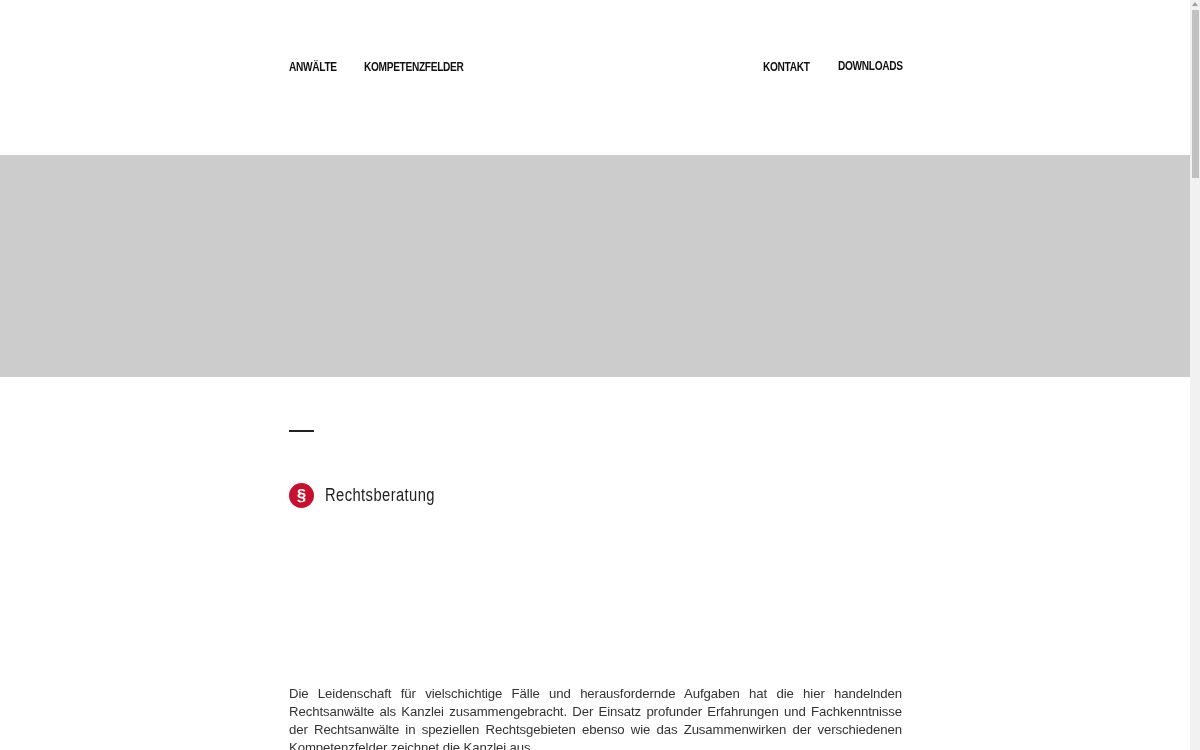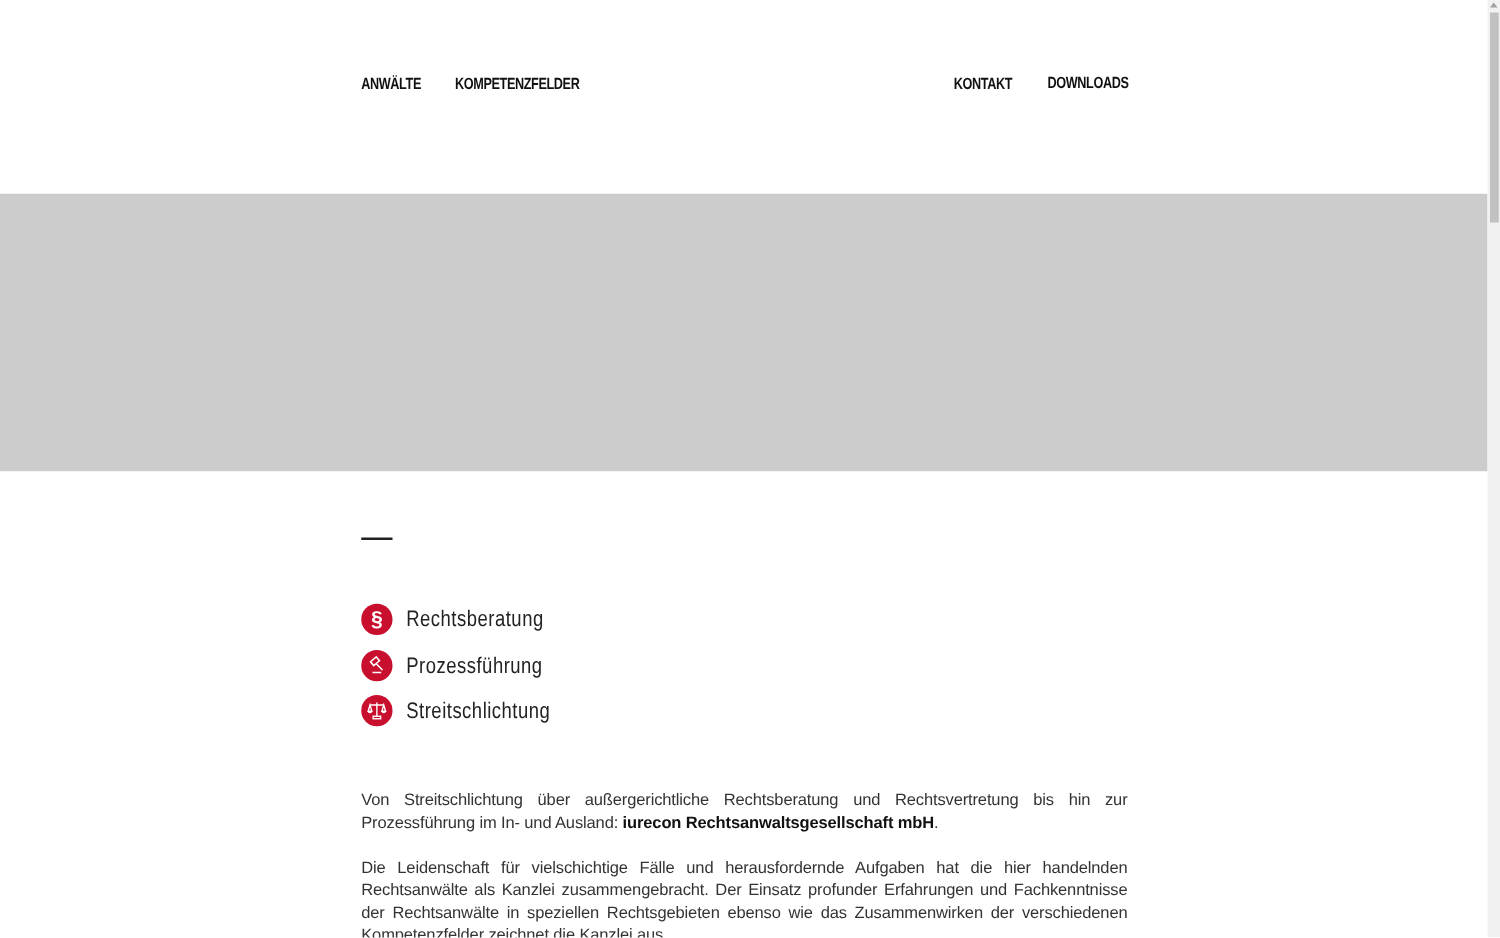--- a/index.html
+++ b/index.html
@@ -30,47 +30,22 @@
 
   <div class="divider"></div>
 
   <div class="service" style="top:482px;">
     <span class="icon">
       <span style="font-size:17px; font-weight:bold; line-height:1;">§</span>
     </span>
     <span class="label">Rechtsberatung</span>
   </div>
 
-  <div class="service" style="top:519px;">
-    <span class="icon">
-      <svg width="17" height="17" viewBox="0 0 17 17" fill="none" stroke="#fff" stroke-width="1.2">
-        <rect x="4" y="3" width="6" height="4" transform="rotate(-40 7 5)"></rect>
-        <line x1="8" y1="7" x2="13" y2="12"></line>
-        <line x1="5" y1="14" x2="12" y2="14"></line>
-      </svg>
-    </span>
-    <span class="label">Prozessführung</span>
-  </div>
 
-  <div class="service" style="top:555px;">
-    <span class="icon">
-      <svg width="17" height="17" viewBox="0 0 17 17" fill="none" stroke="#fff" stroke-width="1.1">
-        <line x1="8.5" y1="2" x2="8.5" y2="13"></line>
-        <line x1="3" y1="4" x2="14" y2="4"></line>
-        <path d="M1.5 9 L3 4 L4.5 9 Z"></path>
-        <path d="M12.5 9 L14 4 L15.5 9 Z"></path>
-        <path d="M1.5 9 Q3 11 4.5 9"></path>
-        <path d="M12.5 9 Q14 11 15.5 9"></path>
-        <rect x="5.5" y="13" width="6" height="2"></rect>
-      </svg>
-    </span>
-    <span class="label">Streitschlichtung</span>
-  </div>
 
-  <p class="para" style="top:631px; margin:0;"><span>Von Streitschlichtung über außergerichtliche Rechtsberatung und Rechtsvertretung bis hin zur Prozessführung im In- und Ausland: </span><b>iurecon Rechtsanwaltsgesellschaft mbH</b><span>.</span></p>
 
   <p class="para" style="top:685px; margin:0;">Die Leidenschaft für vielschichtige Fälle und herausfordernde Aufgaben hat die hier handelnden Rechtsanwälte als Kanzlei zusammengebracht. Der Einsatz profunder Erfahrungen und Fachkenntnisse der Rechtsanwälte in speziellen Rechtsgebieten ebenso wie das Zusammenwirken der verschiedenen Kompetenzfelder zeichnet die Kanzlei aus.</p>
 </div>
 
 <div class="scrollbar">
   <div class="scroll-arrow"></div>
   <div class="scroll-thumb"></div>
 </div>
 
 </body></html>

